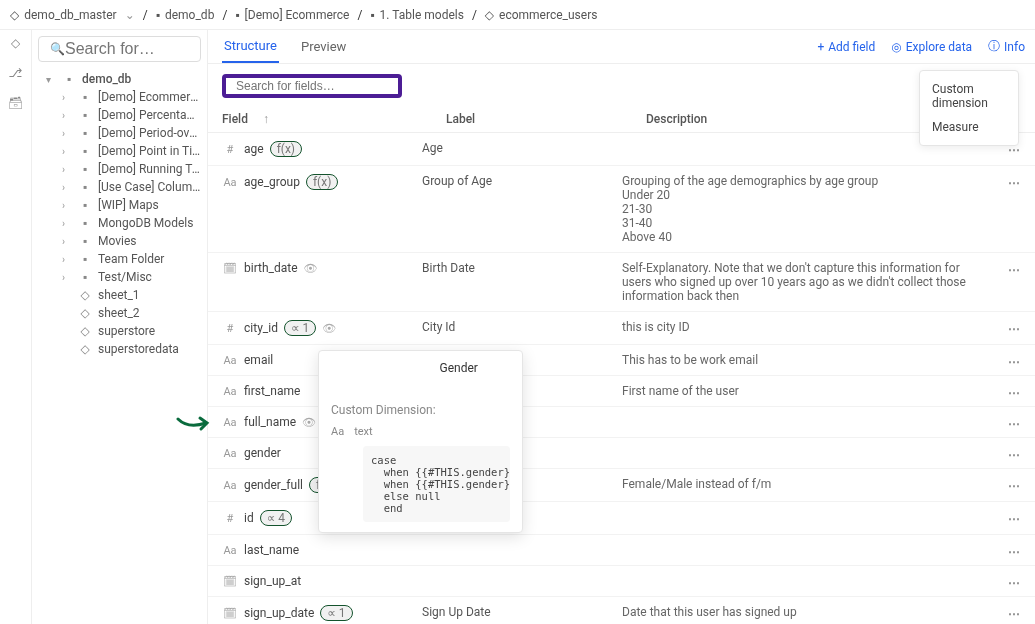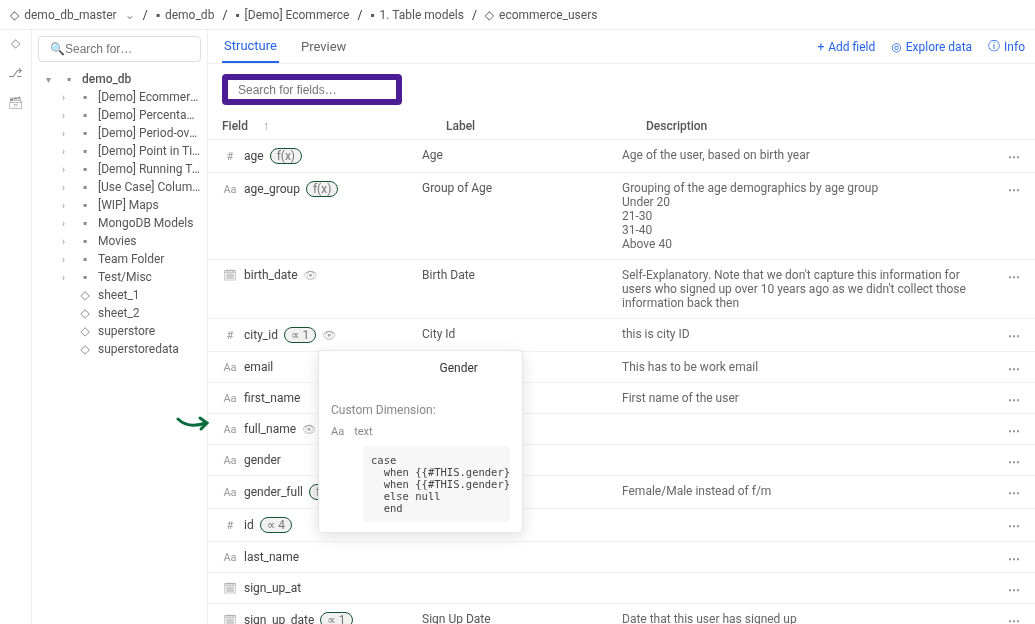--- a/index.html
+++ b/index.html
@@ -3,39 +3,39 @@
 <meta charset="utf-8">
 <style>
 * { box-sizing: border-box; margin: 0; padding: 0; }
 body { font-family: -apple-system, BlinkMacSystemFont, "Segoe UI", Roboto, sans-serif; font-size: 12px; color: #333; background: #fff; width: 1035px; height: 624px; overflow: hidden; position: relative; }
 .topbar { height: 30px; border-bottom: 1px solid #eee; display: flex; align-items: center; padding: 0 10px; gap: 8px; font-size: 12px; }
 .crumb { display: flex; align-items: center; gap: 5px; color: #555; }
 .crumb .chev { color: #999; margin-left: 3px; }
 .leftrail { position: absolute; left: 0; top: 30px; bottom: 0; width: 32px; border-right: 1px solid #eee; display: flex; flex-direction: column; align-items: center; padding-top: 6px; gap: 16px; color: #888; }
 .sidebar { position: absolute; left: 32px; top: 30px; bottom: 0; width: 176px; border-right: 1px solid #eee; padding: 6px 0; overflow-y: auto; }
 .search-wrap { margin: 0 6px 8px 6px; }
-.search { width: 100%; height: 26px; border: 1px solid #ddd; border-radius: 4px; padding: 0 8px 0 26px; font-size: 12px; color: #666; background: #fff; }
+.search { width: 100%; height: 26px; border: 1px solid #ddd; border-radius: 4px; padding: 0 8px 0 26px; font-size: 16px; color: #666; background: #fff; }
 .search-wrap { position: relative; }
 .search-wrap .sicon { position: absolute; left: 12px; top: 50%; transform: translateY(-50%); color: #aaa; }
 .tree { font-size: 12px; color: #444; }
 .tree-item { display: flex; align-items: center; gap: 6px; padding: 2px 6px 2px 0; height: 18px; cursor: pointer; }
 .tree-item.root { font-weight: 500; padding-left: 14px; }
 .tree-children { padding-left: 30px; }
 .tree-item .tw { width: 10px; color: #999; font-size: 10px; }
 .tree-item .ficon { color: #888; width: 14px; display: inline-flex; justify-content: center; }
 .tree-item .lbl { white-space: nowrap; overflow: hidden; text-overflow: ellipsis; flex: 1; color: #555;}
 .main { position: absolute; left: 208px; right: 0; top: 30px; bottom: 0; display: flex; flex-direction: column; }
 .tabsbar { height: 34px; border-bottom: 1px solid #eee; display: flex; align-items: center; padding: 0 14px; gap: 20px; position: relative; }
 .tab { font-size: 13px; color: #666; padding: 8px 2px; cursor: pointer; }
 .tab.active { color: #2563eb; border-bottom: 2px solid #2563eb; }
 .tabsbar .right { position: absolute; right: 10px; display: flex; gap: 16px; align-items: center; }
 .link-btn { color: #2563eb; font-size: 12px; cursor: pointer; display: flex; align-items: center; gap: 4px; }
 .addmenu { position: absolute; right: 16px; top: 40px; width: 100px; background: #fff; border: 1px solid #e5e5e5; border-radius: 4px; box-shadow: 0 2px 8px rgba(0,0,0,0.08); padding: 6px 0; z-index: 5;}
 .addmenu div { padding: 5px 12px; font-size: 12px; color: #444; cursor: pointer; }
-.fieldsearch { margin: 10px 14px 8px 14px; width: 180px; height: 31px; border: 6px solid #4c1d95; border-radius: 4px; padding: 0 10px; font-size: 12px; }
+.fieldsearch { margin: 10px 14px 8px 14px; width: 180px; height: 24px; border: 4px solid #4c1d95; border-radius: 4px; padding: 0 10px; font-size: 12px; }
 .colhdr { display: flex; padding: 6px 14px; font-size: 12px; color: #555; font-weight: 500; border-bottom: 1px solid #eee; }
 .colhdr .c1 { width: 200px; display:flex; align-items:center; gap:15px;}
 .colhdr .c2 { width: 200px; margin-left: 24px; }
 .colhdr .c3 { flex: 1; }
 .rows { overflow-y: auto; flex: 1; }
 .row { display: flex; padding: 8px 14px; border-bottom: 1px solid #f2f2f2; font-size: 12px; align-items: flex-start; min-height: 30px; position:relative;}
 .row .c1 { width: 200px; display: flex; align-items: center; gap: 6px; color: #444; }
 .row .c2 { width: 200px; color: #555; }
 .row .c3 { flex: 1; color: #666; white-space: pre-line; padding-right: 30px;}
 .row .more { position:absolute; right: 14px; top: 10px; color: #888; cursor:pointer; letter-spacing:1px; font-weight:bold;}
@@ -192,41 +192,44 @@
           <span>◎</span>
           <span>Explore data</span>
         </span>
       <span class="link-btn">
           <span>ⓘ</span>
           <span>Info</span>
         </span>
     </div>
   </div>
 
+  <div class="addmenu">
+    <div>Custom dimension</div>
+    <div>Measure</div>
+  </div>
 
   <input class="fieldsearch" placeholder="Search for fields…" style="">
 
   <div class="colhdr">
     <div class="c1">
         <span>Field</span>
         <span style="color:#999;">↑</span>
       </div>
     <div class="c2">Label</div>
     <div class="c3">Description</div>
   </div>
 
   <div class="rows" id="rows">
       <div class="row">
         <div class="c1">
           <span class="type-icon">#</span>
           <span>age</span>
           <span class="badge">f(x)</span>
         </div>
         <div class="c2">Age</div>
-        <div class="c3">Age of the user, based on birth year</div>
         <span class="more">⋯</span>
       </div>
       <div class="row">
         <div class="c1">
           <span class="type-icon">Aa</span>
           <span>age_group</span>
           <span class="badge">f(x)</span>
         </div>
         <div class="c2">Group of Age</div>
         <div class="c3">Grouping of the age demographics by age group

